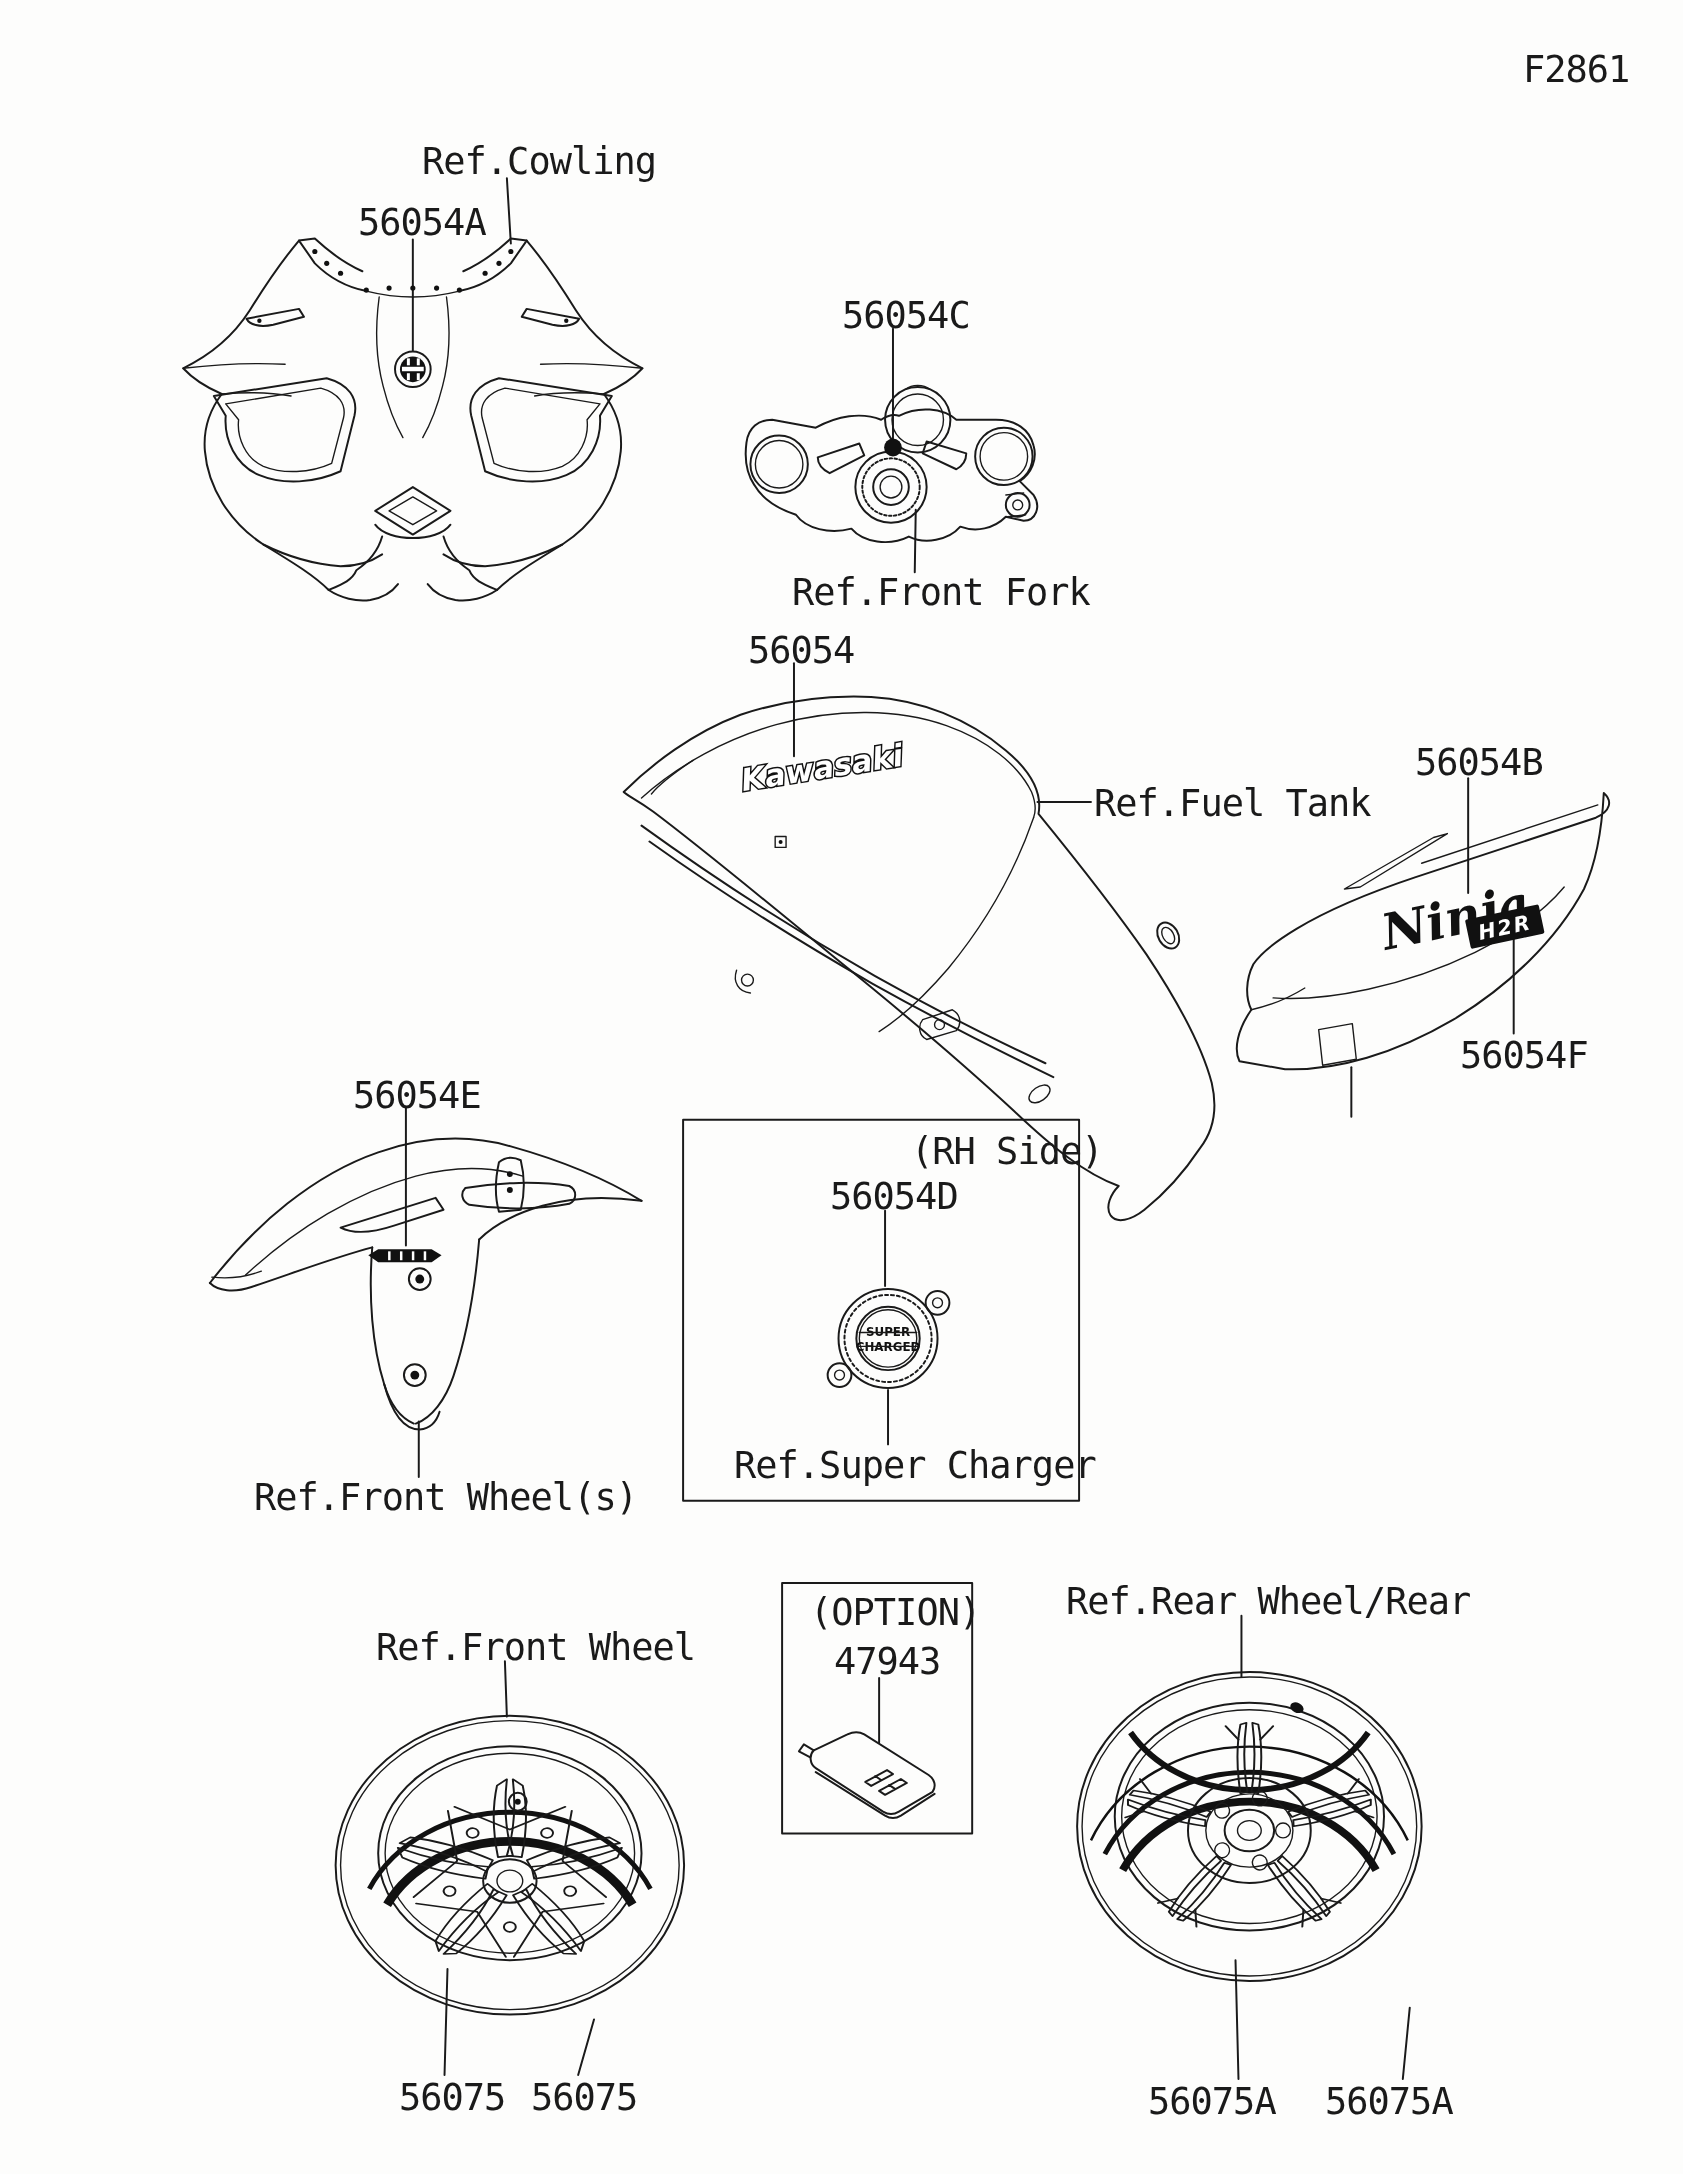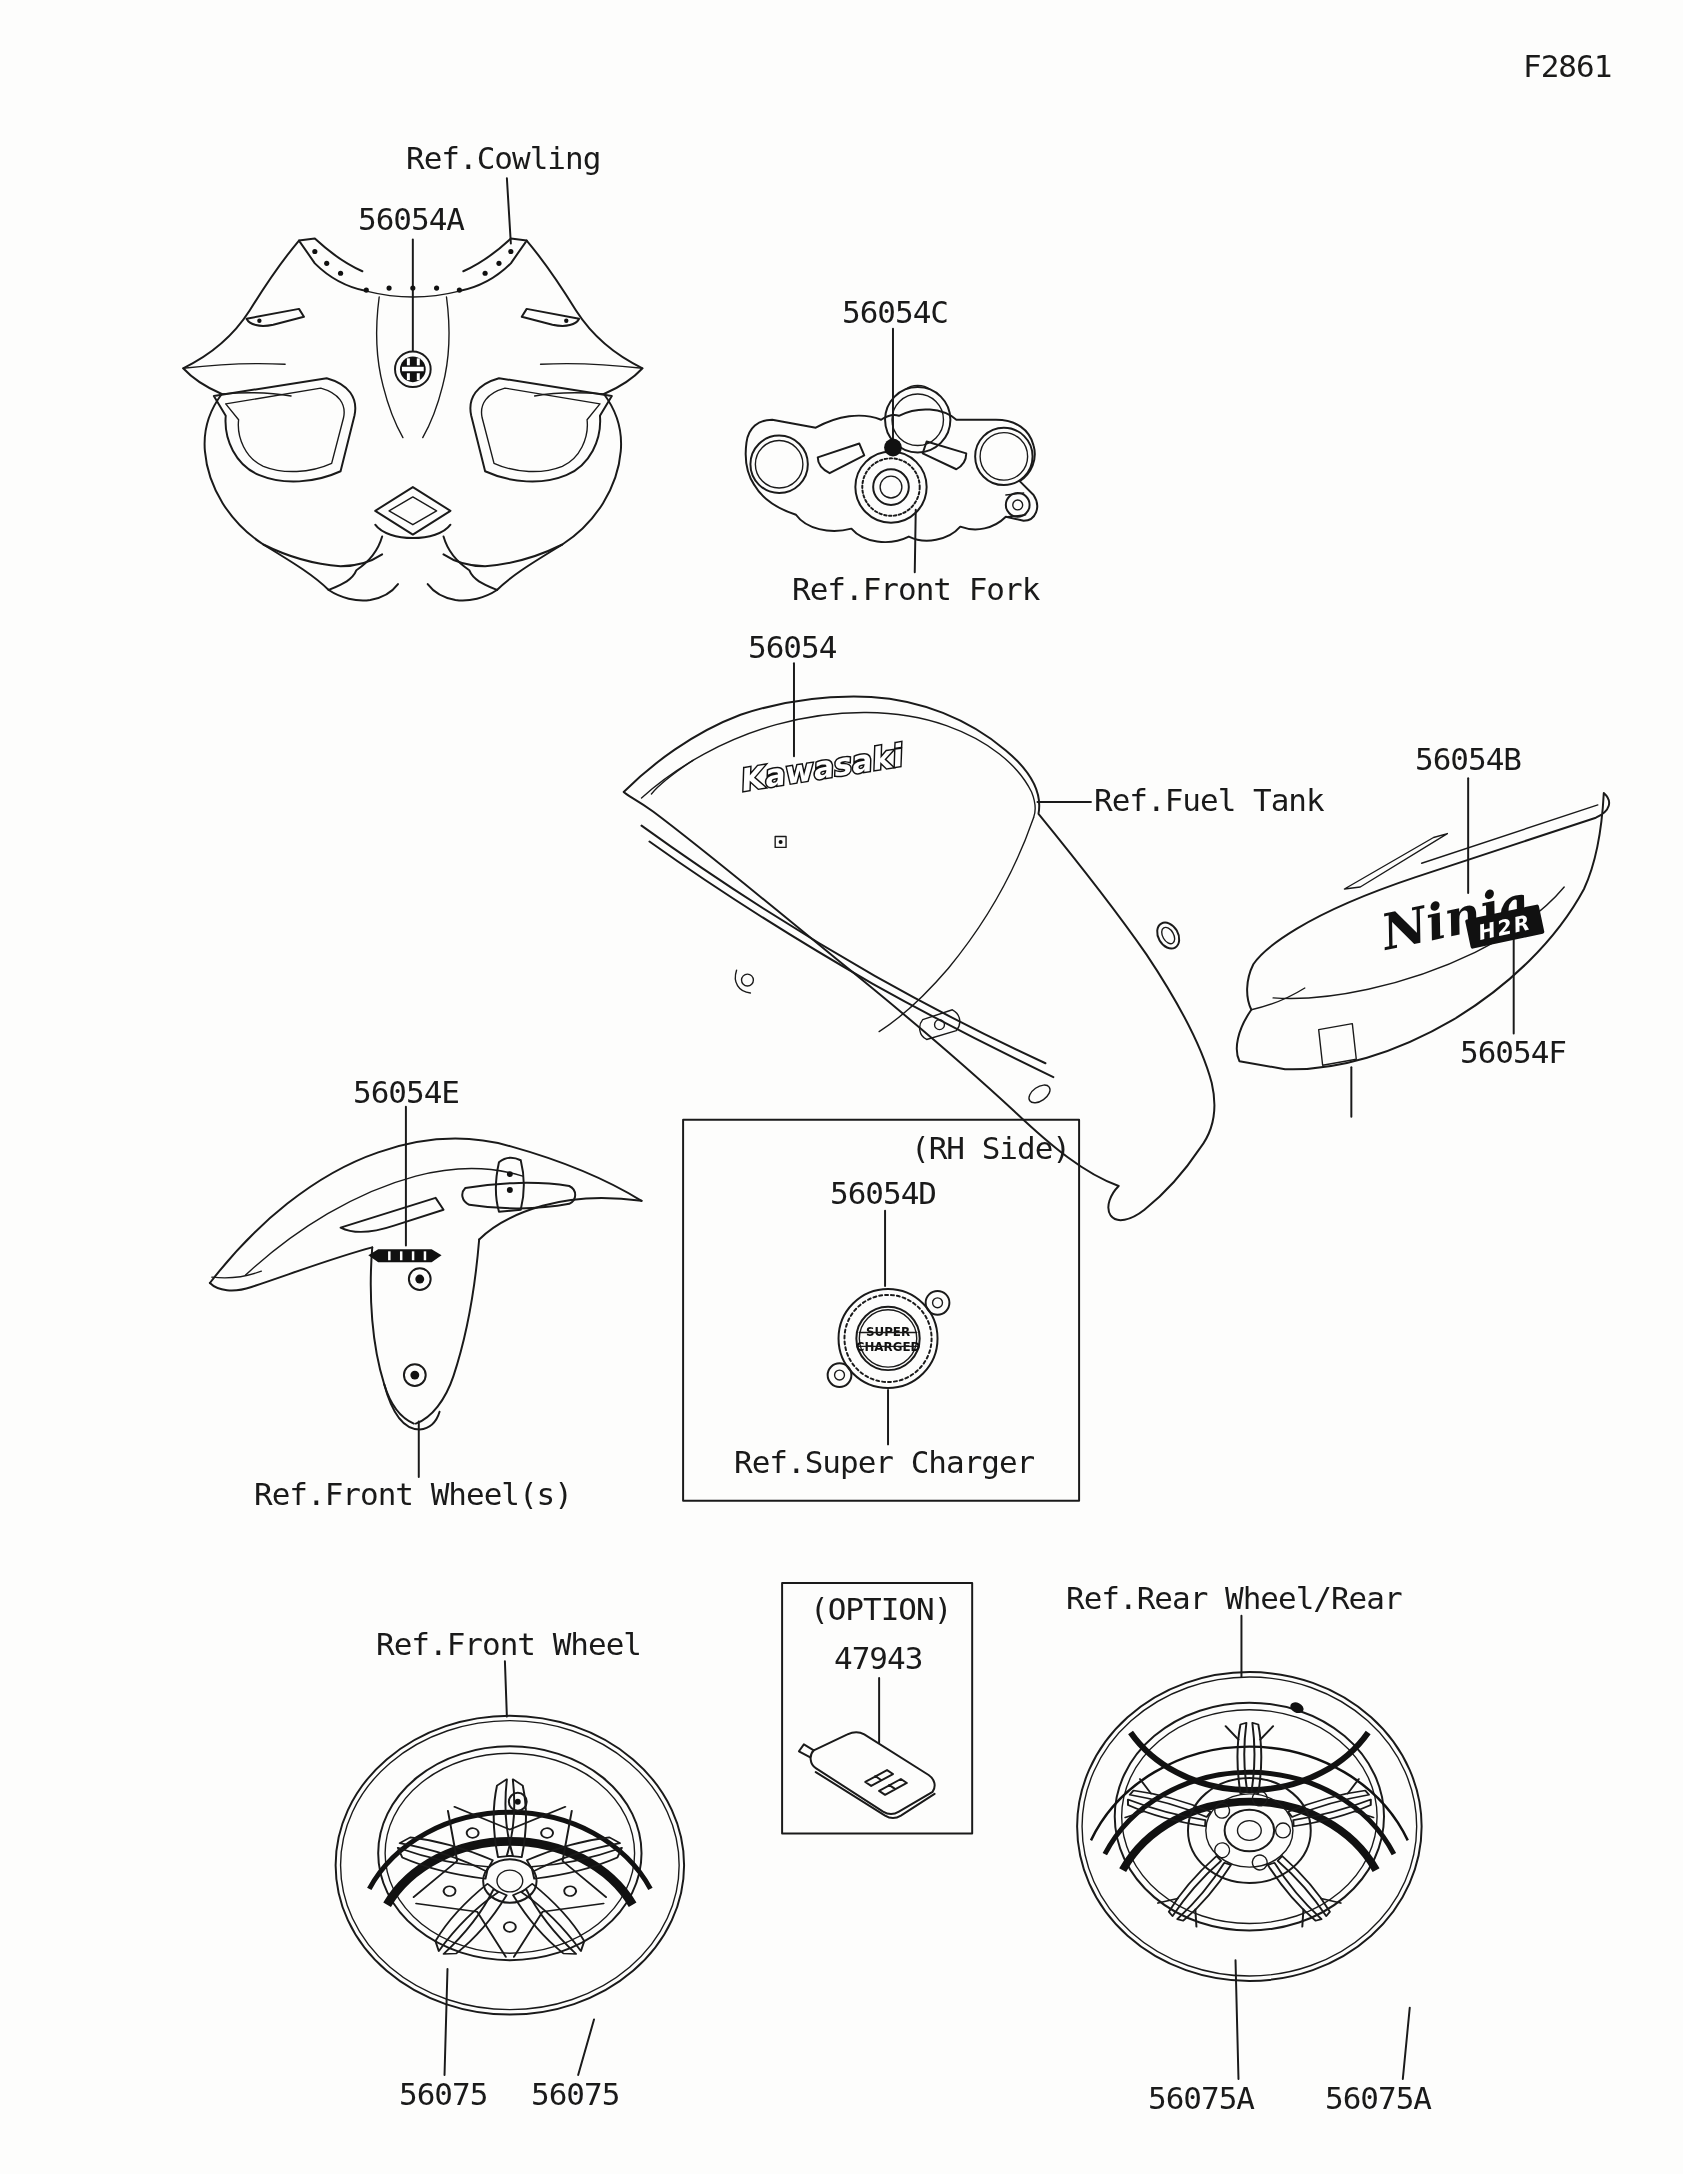--- a/index.html
+++ b/index.html
@@ -1,18 +1,18 @@
 <!DOCTYPE html>
 <html><head>
 <meta charset="utf-8">
 <style>
   html,body{margin:0;padding:0;background:#fff;}
   #canvas{position:relative;width:1683px;height:2174px;background:#fdfdfc;overflow:hidden;
           font-family:"DejaVu Sans Mono",monospace;color:#1a1a1a;}
-  .lbl{position:absolute;font-size:31px;line-height:1;letter-spacing:-1px;white-space:nowrap;color:#1a1a1a;}
+  .lbl{position:absolute;font-size:37px;line-height:1;letter-spacing:-1px;white-space:nowrap;color:#1a1a1a;}
   #art{position:absolute;left:0;top:0;}
   .ln{stroke:#1a1a1a;stroke-width:2;fill:none;stroke-linecap:round;stroke-linejoin:round;}
   .ln2{stroke:#1a1a1a;stroke-width:1.4;fill:none;stroke-linecap:round;stroke-linejoin:round;}
   .fl{fill:#111;stroke:none;}
   .wh{fill:#fff;stroke:none;}
 </style>
 </head>
 <body>
 
 <div id="canvas">
@@ -257,21 +257,21 @@
       <circle class="ln2" r="7.5" transform="translate(0,4) rotate(162) translate(0,-34)"></circle>
       <circle class="ln2" r="7.5" transform="translate(0,4) rotate(234) translate(0,-34)"></circle>
       <circle class="ln2" r="7.5" transform="translate(0,4) rotate(306) translate(0,-34)"></circle>
       <circle class="ln2" r="7.5" transform="translate(0,4) rotate(18) translate(0,-34)"></circle>
     </g>
   </g>
 </svg>
 
 <span class="lbl" style="left:1523px;top:51px">F2861</span>
 
-<span class="lbl" style="left:406px;top:143px">Ref.Cowling</span>
+<span class="lbl" style="left:422px;top:143px">Ref.Cowling</span>
 <span class="lbl" style="left:358px;top:204px">56054A</span>
 
 <span class="lbl" style="left:842px;top:297px">56054C</span>
 <span class="lbl" style="left:792px;top:574px">Ref.Front Fork</span>
 
 <span class="lbl" style="left:748px;top:632px">56054</span>
 <span class="lbl" style="left:1094px;top:785px">Ref.Fuel Tank</span>
 
 <span class="lbl" style="left:1415px;top:744px">56054B</span>
 <span class="lbl" style="left:1460px;top:1037px">56054F</span>

